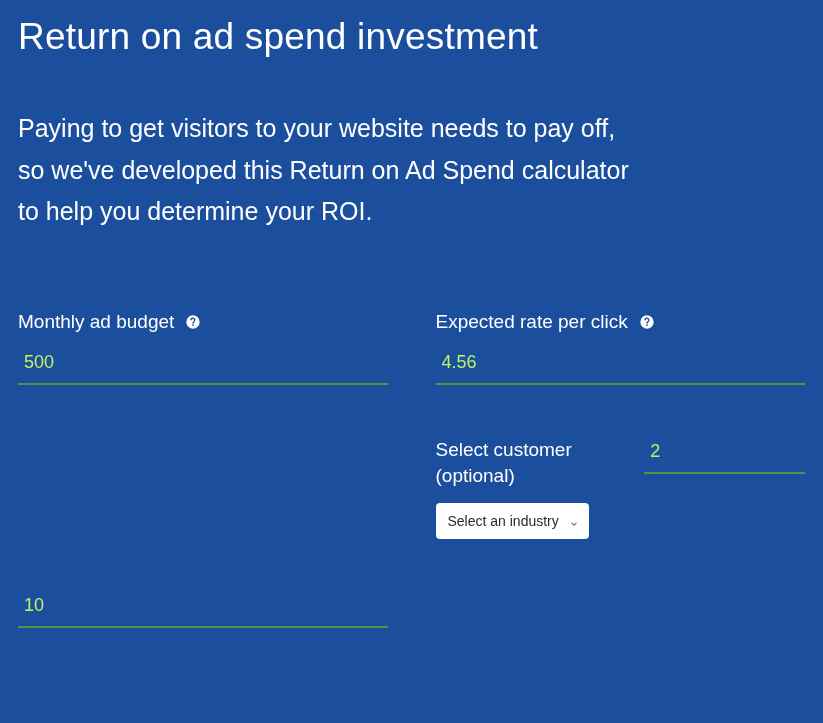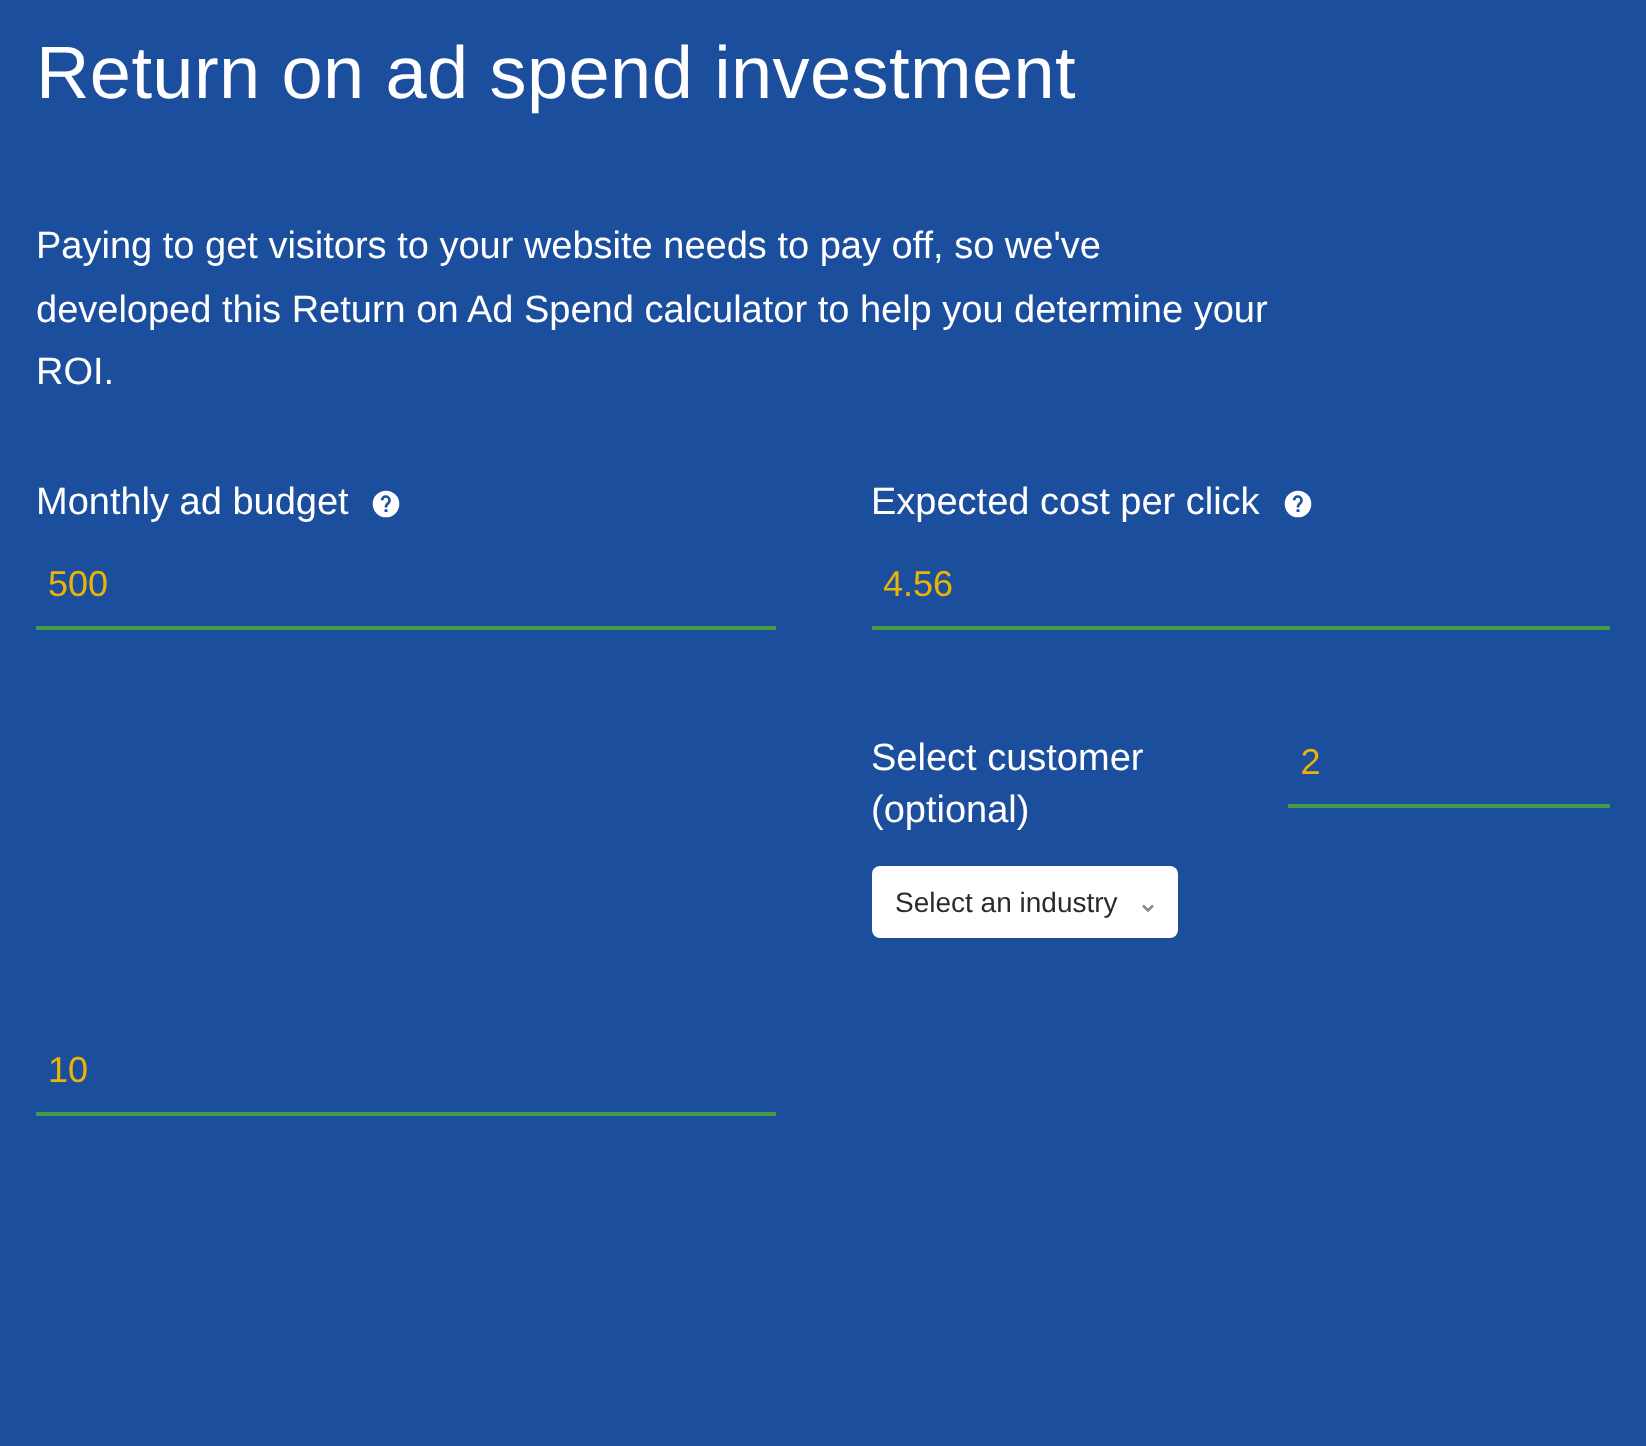--- a/index.html
+++ b/index.html
@@ -16,23 +16,23 @@
       padding: 14px 18px;
     }
     h1 {
       font-size: 37px;
       font-weight: 400;
       letter-spacing: 0.2px;
       margin-bottom: 48px;
       line-height: 1.25;
     }
     .intro {
-      font-size: 19px;
+      font-size: 25px;
       line-height: 1.65;
-      margin-bottom: 36px;
+      margin-bottom: 76px;
       max-width: 620px;
     }
     .form {
       display: flex;
       flex-wrap: wrap;
       column-gap: 48px;
       margin-top: 12px;
     }
     .field {
       margin-bottom: 52px;
@@ -66,21 +66,21 @@
     .help-icon svg {
       width: 16px;
       height: 16px;
       fill: #fff;
     }
     .underline-input {
       width: 100%;
       background: transparent;
       border: none;
       border-bottom: 2px solid #449b44;
-      color: #eab308;
+      color: #bef264;
       font-size: 18px;
       padding: 4px 6px 10px 6px;
       outline: none;
     }
     .select-wrapper {
       margin-top: 10px;
     }
     .select-btn {
       background: #fff;
       color: #2b2b2b;
@@ -131,21 +131,21 @@
         <svg viewBox="0 0 24 24">
             <path d="M12 2a10 10 0 1 0 10 10A10 10 0 0 0 12 2Zm1.1 16h-2.2v-2.1h2.2Zm1.6-6.4-.9.9a2.7 2.7 0 0 0-.8 2.1h-2v-.5a3.6 3.6 0 0 1 1-2.4l1.2-1.2a1.8 1.8 0 0 0 .5-1.3 1.8 1.8 0 0 0-3.6 0H8a3.8 3.8 0 1 1 7.6 0 3 3 0 0 1-.9 2.4Z"></path>
           </svg>
       </span>
     </div>
     <input class="underline-input" value="500" style="">
   </div>
 
   <div class="field half">
     <div class="label-row">
-      <span class="label-text">Expected cost per click</span>
+      <span class="label-text">Expected rate per click</span>
       <span class="help-icon">
         <svg viewBox="0 0 24 24">
             <path d="M12 2a10 10 0 1 0 10 10A10 10 0 0 0 12 2Zm1.1 16h-2.2v-2.1h2.2Zm1.6-6.4-.9.9a2.7 2.7 0 0 0-.8 2.1h-2v-.5a3.6 3.6 0 0 1 1-2.4l1.2-1.2a1.8 1.8 0 0 0 .5-1.3 1.8 1.8 0 0 0-3.6 0H8a3.8 3.8 0 1 1 7.6 0 3 3 0 0 1-.9 2.4Z"></path>
           </svg>
       </span>
     </div>
     <input class="underline-input" value="4.56" style="">
   </div>
 
   <div class="field half row2-labels">

